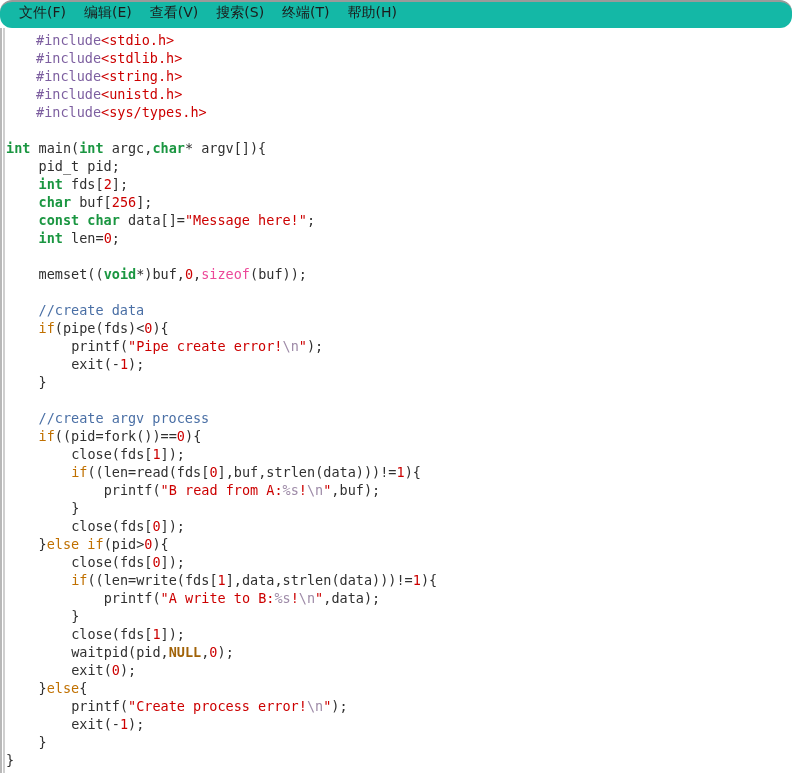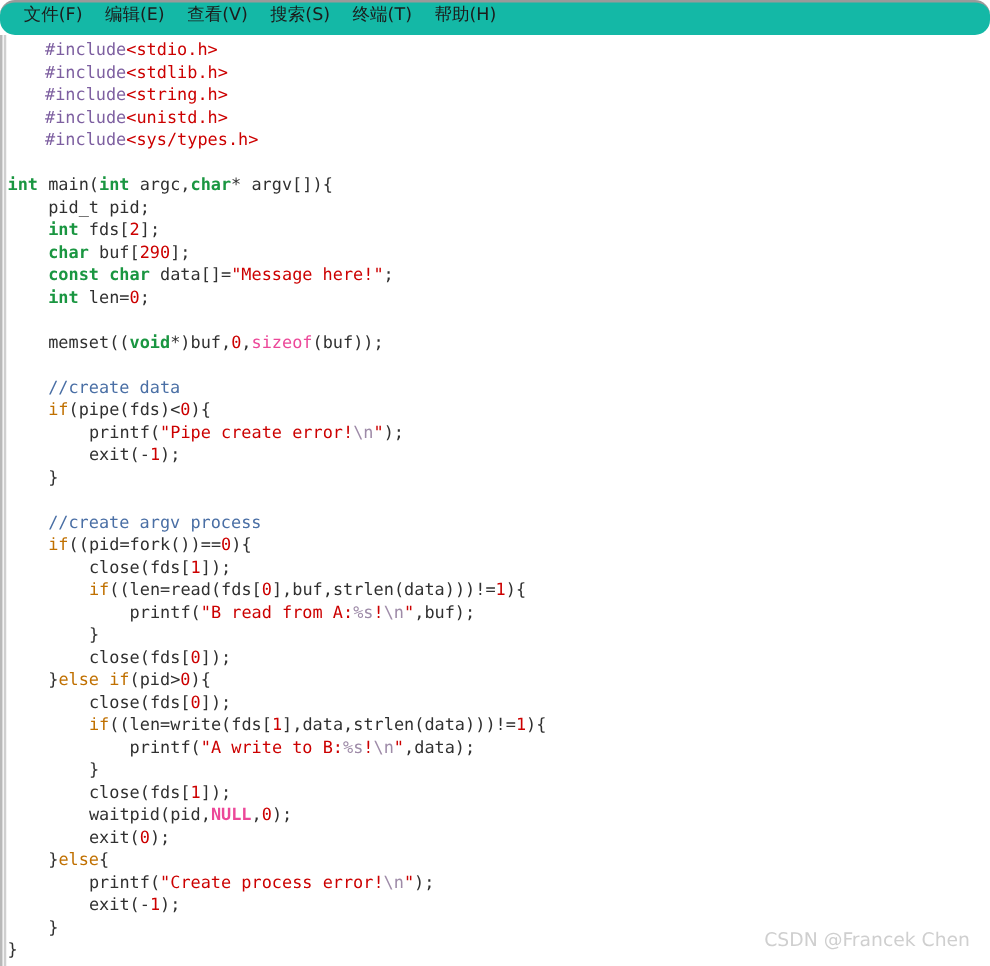--- a/index.html
+++ b/index.html
@@ -79,21 +79,21 @@
   
   .tok-pre   { color: #7d5fa0; padding-left: 30px; }           
   .tok-hdr   { color: #cc0000; margin-top: 16px; }           
   .tok-kw    { color: #1a9641; font-weight: bold; }           
   .tok-kw2   { color: #c07000; }           
   .tok-kw3   { color: #ec4899; }           
   .tok-num   { color: #cc0000; }           
   .tok-str   { color: #cc0000; }           
   .tok-esc   { color: #9e8ba8; }           
   .tok-cmt   { color: #4a6fa5; }           
-  .tok-cnst  { color: #ec4899; font-weight: bold; }  
+  .tok-cnst  { color: #a16207; font-weight: bold; }  
   .tok-plain { color: #303030; }
 
   
   #watermark {
     position: absolute;
     right: 16px;
     bottom: 12px;
     font-family: "DejaVu Sans", "Liberation Sans", sans-serif;
     font-size: 15px;
     color: #cfcfcf;
@@ -119,21 +119,21 @@
 
   <pre id="code"><span class="tok-pre">#include</span><span class="tok-hdr">&lt;stdio.h&gt;</span>
 <span class="tok-pre">#include</span><span class="tok-hdr">&lt;stdlib.h&gt;</span>
 <span class="tok-pre">#include</span><span class="tok-hdr">&lt;string.h&gt;</span>
 <span class="tok-pre">#include</span><span class="tok-hdr">&lt;unistd.h&gt;</span>
 <span class="tok-pre">#include</span><span class="tok-hdr">&lt;sys/types.h&gt;</span>
 
 <span class="tok-kw">int</span><span class="tok-plain"> </span><span class="tok-plain">main</span><span class="tok-plain">(</span><span class="tok-kw">int</span><span class="tok-plain"> </span><span class="tok-plain">argc</span><span class="tok-plain">,</span><span class="tok-kw">char</span><span class="tok-plain">*</span><span class="tok-plain"> </span><span class="tok-plain">argv</span><span class="tok-plain">[</span><span class="tok-plain">]</span><span class="tok-plain">)</span><span class="tok-plain">{</span>
 <span class="tok-plain"> </span><span class="tok-plain"> </span><span class="tok-plain"> </span><span class="tok-plain"> </span><span class="tok-plain">pid_t</span><span class="tok-plain"> </span><span class="tok-plain">pid</span><span class="tok-plain">;</span>
 <span class="tok-plain"> </span><span class="tok-plain"> </span><span class="tok-plain"> </span><span class="tok-plain"> </span><span class="tok-kw">int</span><span class="tok-plain"> </span><span class="tok-plain">fds</span><span class="tok-plain">[</span><span class="tok-num">2</span><span class="tok-plain">]</span><span class="tok-plain">;</span>
-<span class="tok-plain"> </span><span class="tok-plain"> </span><span class="tok-plain"> </span><span class="tok-plain"> </span><span class="tok-kw">char</span><span class="tok-plain"> </span><span class="tok-plain">buf</span><span class="tok-plain">[</span><span class="tok-num">290</span><span class="tok-plain">]</span><span class="tok-plain">;</span>
+<span class="tok-plain"> </span><span class="tok-plain"> </span><span class="tok-plain"> </span><span class="tok-plain"> </span><span class="tok-kw">char</span><span class="tok-plain"> </span><span class="tok-plain">buf</span><span class="tok-plain">[</span><span class="tok-num">256</span><span class="tok-plain">]</span><span class="tok-plain">;</span>
 <span class="tok-plain"> </span><span class="tok-plain"> </span><span class="tok-plain"> </span><span class="tok-plain"> </span><span class="tok-kw">const</span><span class="tok-plain"> </span><span class="tok-kw">char</span><span class="tok-plain"> </span><span class="tok-plain">data</span><span class="tok-plain">[</span><span class="tok-plain">]</span><span class="tok-plain">=</span><span class="tok-str">"</span><span class="tok-str">Message here!</span><span class="tok-str">"</span><span class="tok-plain">;</span>
 <span class="tok-plain"> </span><span class="tok-plain"> </span><span class="tok-plain"> </span><span class="tok-plain"> </span><span class="tok-kw">int</span><span class="tok-plain"> </span><span class="tok-plain">len</span><span class="tok-plain">=</span><span class="tok-num">0</span><span class="tok-plain">;</span>
 
 <span class="tok-plain"> </span><span class="tok-plain"> </span><span class="tok-plain"> </span><span class="tok-plain"> </span><span class="tok-plain">memset</span><span class="tok-plain">(</span><span class="tok-plain">(</span><span class="tok-kw">void</span><span class="tok-plain">*</span><span class="tok-plain">)</span><span class="tok-plain">buf</span><span class="tok-plain">,</span><span class="tok-num">0</span><span class="tok-plain">,</span><span class="tok-kw3">sizeof</span><span class="tok-plain">(</span><span class="tok-plain">buf</span><span class="tok-plain">)</span><span class="tok-plain">)</span><span class="tok-plain">;</span>
 
     <span class="tok-cmt">//create data</span>
 <span class="tok-plain"> </span><span class="tok-plain"> </span><span class="tok-plain"> </span><span class="tok-plain"> </span><span class="tok-kw2">if</span><span class="tok-plain">(</span><span class="tok-plain">pipe</span><span class="tok-plain">(</span><span class="tok-plain">fds</span><span class="tok-plain">)</span><span class="tok-plain">&lt;</span><span class="tok-num">0</span><span class="tok-plain">)</span><span class="tok-plain">{</span>
 <span class="tok-plain"> </span><span class="tok-plain"> </span><span class="tok-plain"> </span><span class="tok-plain"> </span><span class="tok-plain"> </span><span class="tok-plain"> </span><span class="tok-plain"> </span><span class="tok-plain"> </span><span class="tok-plain">printf</span><span class="tok-plain">(</span><span class="tok-str">"</span><span class="tok-str">Pipe create error!</span><span class="tok-esc">\n</span><span class="tok-str">"</span><span class="tok-plain">)</span><span class="tok-plain">;</span>
 <span class="tok-plain"> </span><span class="tok-plain"> </span><span class="tok-plain"> </span><span class="tok-plain"> </span><span class="tok-plain"> </span><span class="tok-plain"> </span><span class="tok-plain"> </span><span class="tok-plain"> </span><span class="tok-plain">exit</span><span class="tok-plain">(</span><span class="tok-plain">-</span><span class="tok-num">1</span><span class="tok-plain">)</span><span class="tok-plain">;</span>
 <span class="tok-plain"> </span><span class="tok-plain"> </span><span class="tok-plain"> </span><span class="tok-plain"> </span><span class="tok-plain">}</span>
@@ -152,14 +152,13 @@
 <span class="tok-plain"> </span><span class="tok-plain"> </span><span class="tok-plain"> </span><span class="tok-plain"> </span><span class="tok-plain"> </span><span class="tok-plain"> </span><span class="tok-plain"> </span><span class="tok-plain"> </span><span class="tok-plain">}</span>
 <span class="tok-plain"> </span><span class="tok-plain"> </span><span class="tok-plain"> </span><span class="tok-plain"> </span><span class="tok-plain"> </span><span class="tok-plain"> </span><span class="tok-plain"> </span><span class="tok-plain"> </span><span class="tok-plain">close</span><span class="tok-plain">(</span><span class="tok-plain">fds</span><span class="tok-plain">[</span><span class="tok-num">1</span><span class="tok-plain">]</span><span class="tok-plain">)</span><span class="tok-plain">;</span>
 <span class="tok-plain"> </span><span class="tok-plain"> </span><span class="tok-plain"> </span><span class="tok-plain"> </span><span class="tok-plain"> </span><span class="tok-plain"> </span><span class="tok-plain"> </span><span class="tok-plain"> </span><span class="tok-plain">waitpid</span><span class="tok-plain">(</span><span class="tok-plain">pid</span><span class="tok-plain">,</span><span class="tok-cnst">NULL</span><span class="tok-plain">,</span><span class="tok-num">0</span><span class="tok-plain">)</span><span class="tok-plain">;</span>
 <span class="tok-plain"> </span><span class="tok-plain"> </span><span class="tok-plain"> </span><span class="tok-plain"> </span><span class="tok-plain"> </span><span class="tok-plain"> </span><span class="tok-plain"> </span><span class="tok-plain"> </span><span class="tok-plain">exit</span><span class="tok-plain">(</span><span class="tok-num">0</span><span class="tok-plain">)</span><span class="tok-plain">;</span>
 <span class="tok-plain"> </span><span class="tok-plain"> </span><span class="tok-plain"> </span><span class="tok-plain"> </span><span class="tok-plain">}</span><span class="tok-kw2">else</span><span class="tok-plain">{</span>
 <span class="tok-plain"> </span><span class="tok-plain"> </span><span class="tok-plain"> </span><span class="tok-plain"> </span><span class="tok-plain"> </span><span class="tok-plain"> </span><span class="tok-plain"> </span><span class="tok-plain"> </span><span class="tok-plain">printf</span><span class="tok-plain">(</span><span class="tok-str">"</span><span class="tok-str">Create process error!</span><span class="tok-esc">\n</span><span class="tok-str">"</span><span class="tok-plain">)</span><span class="tok-plain">;</span>
 <span class="tok-plain"> </span><span class="tok-plain"> </span><span class="tok-plain"> </span><span class="tok-plain"> </span><span class="tok-plain"> </span><span class="tok-plain"> </span><span class="tok-plain"> </span><span class="tok-plain"> </span><span class="tok-plain">exit</span><span class="tok-plain">(</span><span class="tok-plain">-</span><span class="tok-num">1</span><span class="tok-plain">)</span><span class="tok-plain">;</span>
 <span class="tok-plain"> </span><span class="tok-plain"> </span><span class="tok-plain"> </span><span class="tok-plain"> </span><span class="tok-plain">}</span>
 <span class="tok-plain">}</span></pre>
 
-  <div id="watermark">CSDN @Francek Chen</div>
 </div>
 
 </body></html>

